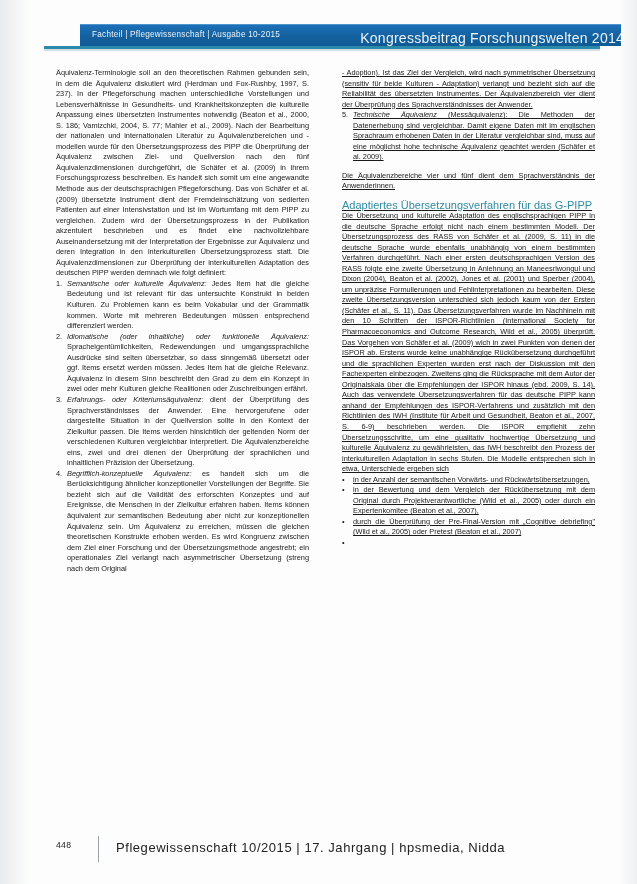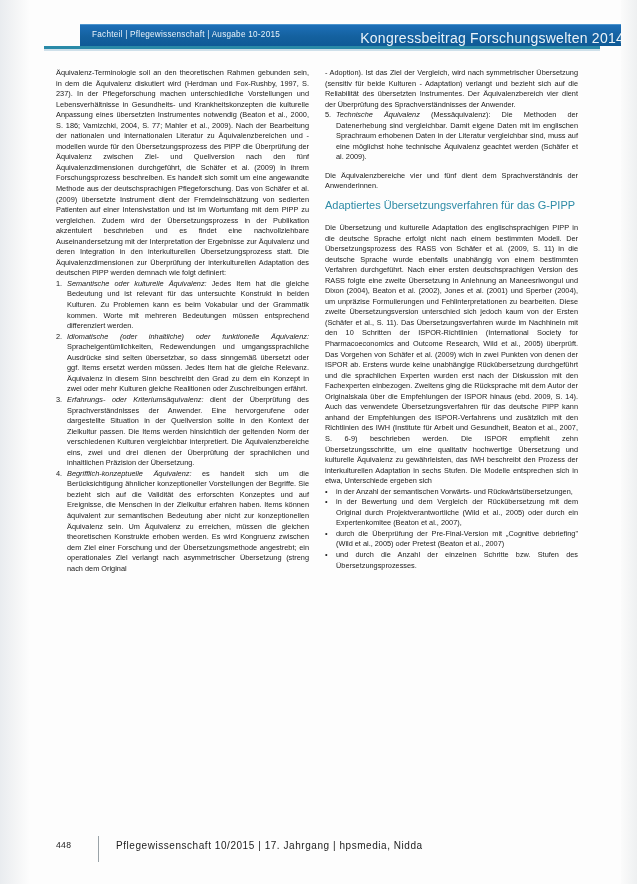--- a/index.html
+++ b/index.html
@@ -99,26 +99,26 @@
     top: 0;
     width: 253px;
     font-size: 7.35px;
     line-height: 10.55px;
     color: #1a1a1a;
     text-align: justify;
     text-justify: inter-word;
     hyphens: manual;
   }
   .col-left  { left: 56px; }
-  .col-right { left: 325px; }
+  .col-right { left: 342px; text-decoration: underline; }
 
   .col p {
     margin: 0;
   }
-  .col p + p { margin-top: 12px; }
+  .col p + p { margin-top: 0px; }
   .spacer { height: 8px; }
 
   
   ol.numlist, ul.bullist {
     margin: 0;
     padding: 0;
     list-style: none;
   }
   ol.numlist > li,
   ul.bullist > li {
@@ -168,21 +168,21 @@
     left: 98px;
     top: 0px;
     width: 1px;
     height: 26px;
     background: #9aa3a8;
   }
   .footer-text {
     position: absolute;
     left: 116px;
     top: 4px;
-    font-size: 10px;
+    font-size: 13px;
     color: #222;
     letter-spacing: 0.55px;
     white-space: nowrap;
   }
 </style>
 </head>
 <body>
 
 <div class="page">
 
@@ -246,21 +246,20 @@
         <li>
           <span class="marker">•</span>
           <span>in der Bewertung und dem Vergleich der Rückübersetzung mit dem Original durch Projektverantwortliche (Wild et al., 2005) oder durch ein Expertenkomitee (Beaton et al., 2007),</span>
         </li>
         <li>
           <span class="marker">•</span>
           <span>durch die Überprüfung der Pre-Final-Version mit „Cognitive debriefing" (Wild et al., 2005) oder Pretest (Beaton et al., 2007)</span>
         </li>
         <li>
           <span class="marker">•</span>
-          <span>und durch die Anzahl der einzelnen Schritte bzw. Stufen des Übersetzungsprozesses.</span>
         </li>
       </ul>
     </div>
 
   </div>
 
   <div class="footer">
     <span class="footer-page">448</span>
     <div class="footer-rule"></div>
     <span class="footer-text">Pflegewissenschaft 10/2015 | 17. Jahrgang | hpsmedia, Nidda</span>

